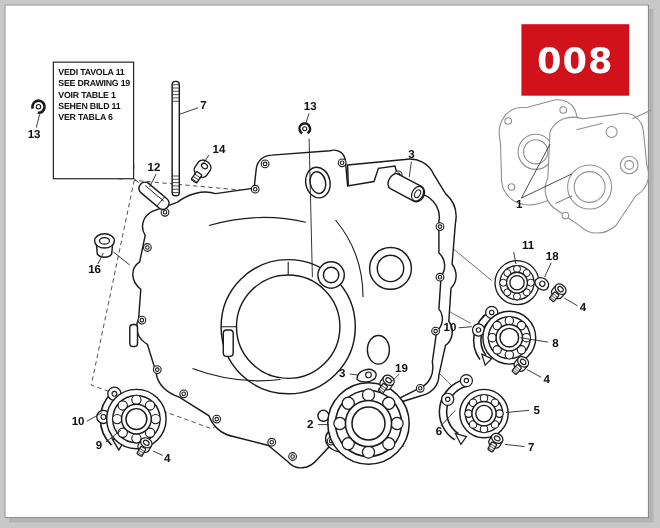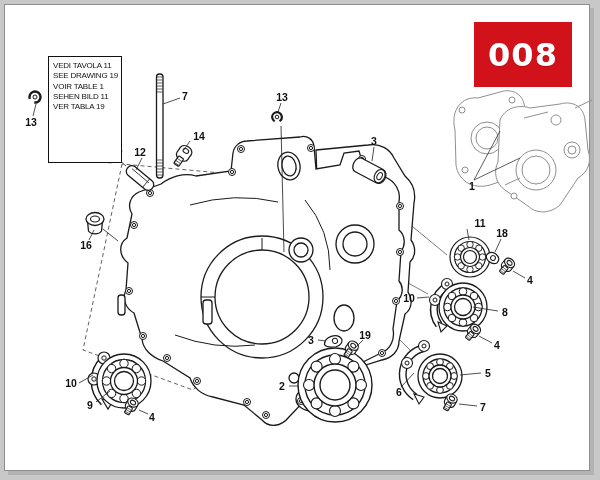--- a/index.html
+++ b/index.html
@@ -21,21 +21,21 @@
     color:#fff;display:flex;align-items:center;justify-content:center;
     font-family:"DejaVu Sans",sans-serif;font-weight:bold;font-size:32px;letter-spacing:1px;
     text-shadow:0 1px 1px rgba(120,0,0,0.35);
   }
   #refbox{
     position:absolute;left:48px;top:56px;width:72px;height:105px;
     background:#fff;border:1.6px solid #111;
   }
   #refbox .lines{padding:4px 2px 0 4px;}
   #refbox .lines div{
-    font-weight:normal;font-size:8px;line-height:10.3px;color:#111;
+    font-weight:bold;font-size:8px;line-height:10.3px;color:#111;
     letter-spacing:-0.2px;white-space:nowrap;
   }
   .co{
     position:absolute;transform:translate(-50%,-50%);
     font-weight:bold;font-size:10.5px;color:#101010;
   }
   .no{stroke:#1a1a1a;fill:none;}
 </style>
 </head>
 <body>
@@ -387,21 +387,21 @@
   </svg>
 
   <div id="badge">008</div>
 
   <div id="refbox">
     <div class="lines">
       <div>VEDI TAVOLA 11</div>
       <div>SEE DRAWING 19</div>
       <div>VOIR TABLE 1</div>
       <div>SEHEN BILD 11</div>
-      <div>VER TABLA 19</div>
+      <div>VER TABLA 6</div>
     </div>
   </div>
 
   <div class="co" style="left:31px;top:122px">13</div>
   <div class="co" style="left:185px;top:96px">7</div>
   <div class="co" style="left:140px;top:152px">12</div>
   <div class="co" style="left:199px;top:136px">14</div>
   <div class="co" style="left:282px;top:97px">13</div>
   <div class="co" style="left:86px;top:245px">16</div>
   <div class="co" style="left:374px;top:141px">3</div>

